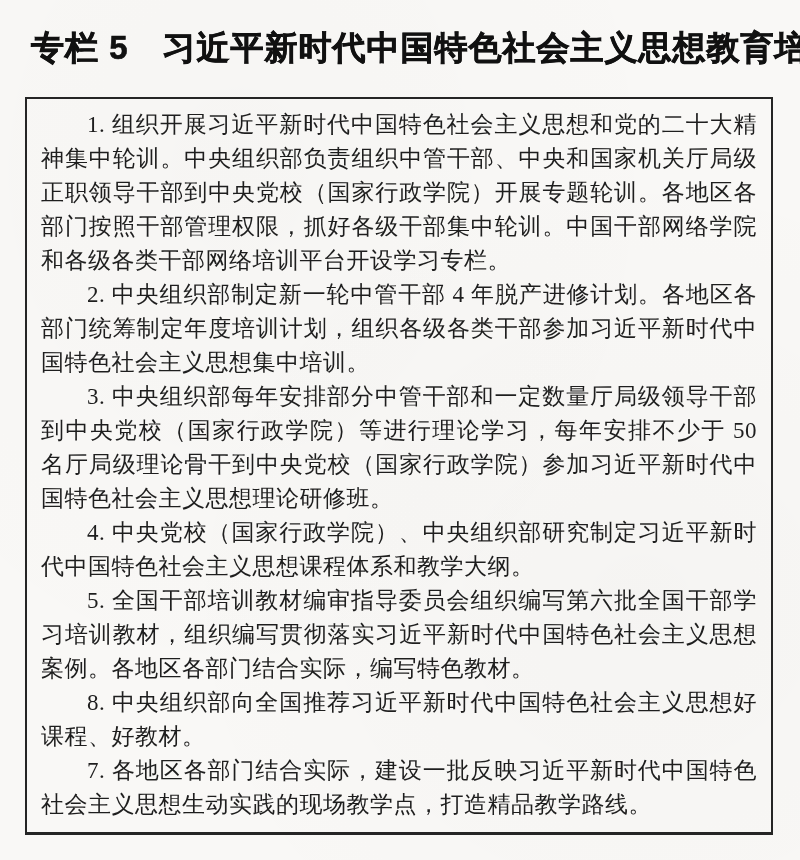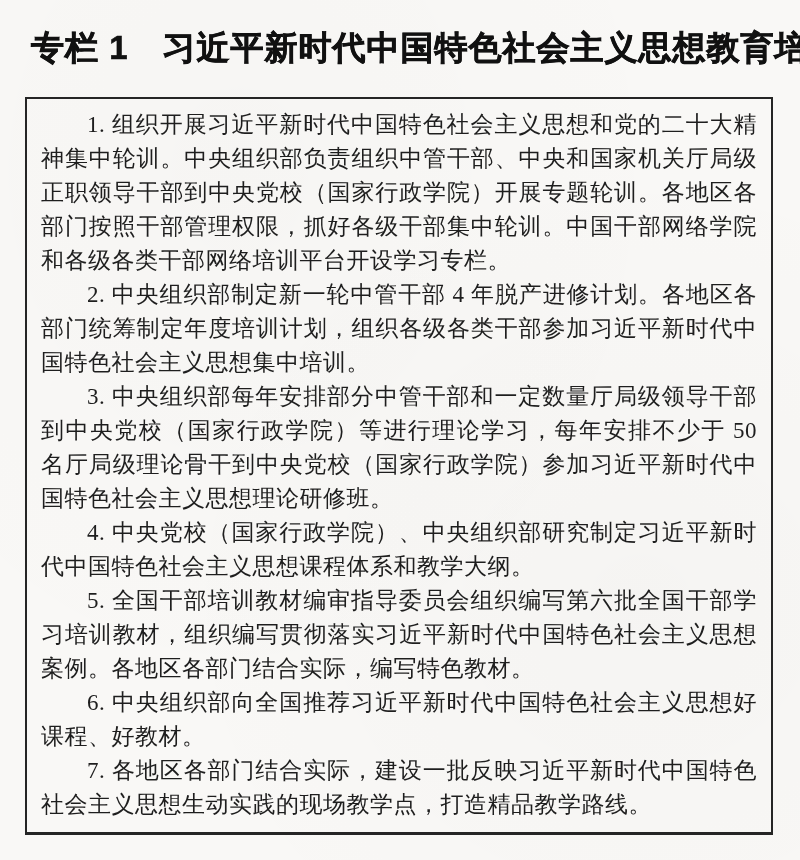--- a/index.html
+++ b/index.html
@@ -55,26 +55,26 @@
     text-indent: 2em;
     color: #1e1e1e;
   }
 </style>
 </head>
 <body>
 
 <div class="page">
 
   <div class="doc-title">
-    <span class="title-label">专栏 1</span><span>习近平新时代中国特色社会主义思想教育培训计划</span>
+    <span class="title-label">专栏 5</span><span>习近平新时代中国特色社会主义思想教育培训计划</span>
   </div>
 
   <div class="content-box">
     <p>1. 组织开展习近平新时代中国特色社会主义思想和党的二十大精神集中轮训。中央组织部负责组织中管干部、中央和国家机关厅局级正职领导干部到中央党校（国家行政学院）开展专题轮训。各地区各部门按照干部管理权限，抓好各级干部集中轮训。中国干部网络学院和各级各类干部网络培训平台开设学习专栏。</p>
     <p>2. 中央组织部制定新一轮中管干部 4 年脱产进修计划。各地区各部门统筹制定年度培训计划，组织各级各类干部参加习近平新时代中国特色社会主义思想集中培训。</p>
     <p>3. 中央组织部每年安排部分中管干部和一定数量厅局级领导干部到中央党校（国家行政学院）等进行理论学习，每年安排不少于 50 名厅局级理论骨干到中央党校（国家行政学院）参加习近平新时代中国特色社会主义思想理论研修班。</p>
     <p>4. 中央党校（国家行政学院）、中央组织部研究制定习近平新时代中国特色社会主义思想课程体系和教学大纲。</p>
     <p>5. 全国干部培训教材编审指导委员会组织编写第六批全国干部学习培训教材，组织编写贯彻落实习近平新时代中国特色社会主义思想案例。各地区各部门结合实际，编写特色教材。</p>
-    <p>6. 中央组织部向全国推荐习近平新时代中国特色社会主义思想好课程、好教材。</p>
+    <p>8. 中央组织部向全国推荐习近平新时代中国特色社会主义思想好课程、好教材。</p>
     <p>7. 各地区各部门结合实际，建设一批反映习近平新时代中国特色社会主义思想生动实践的现场教学点，打造精品教学路线。</p>
   </div>
 
 </div>
 
 </body></html>

